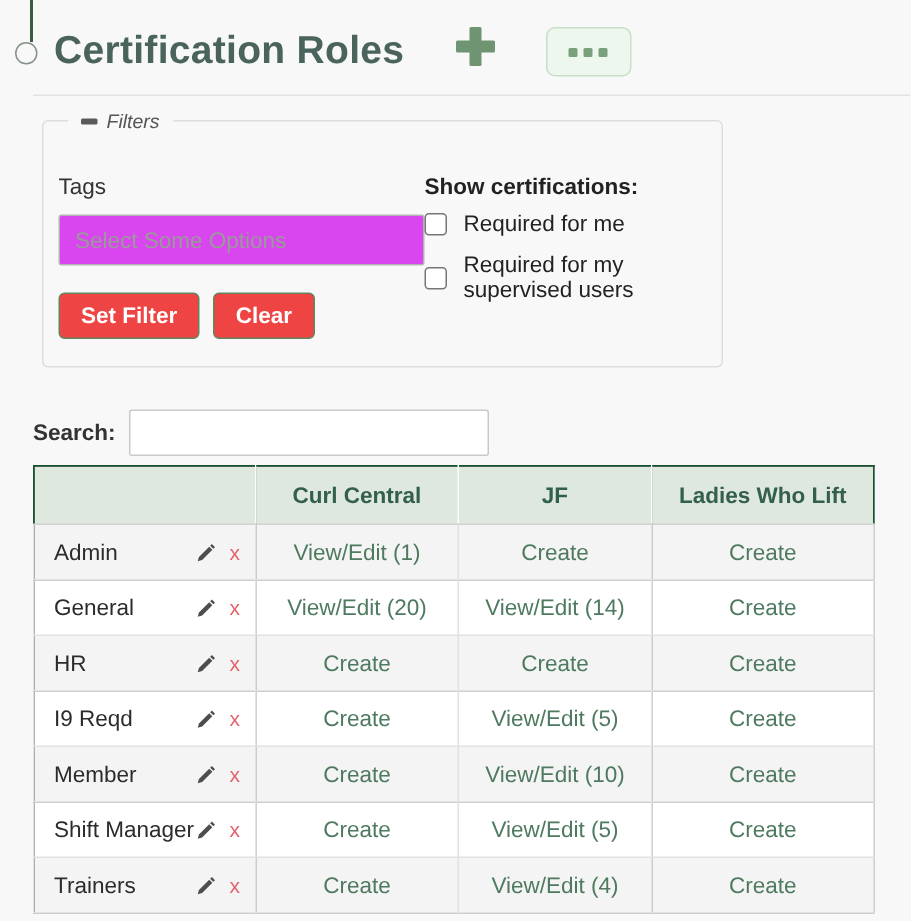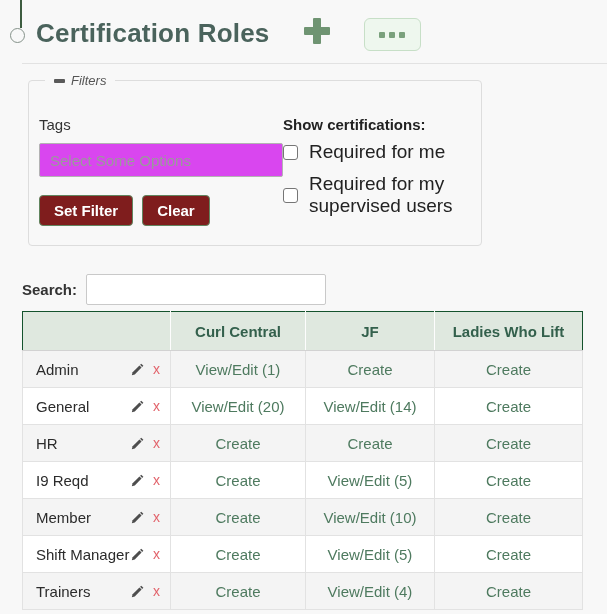--- a/index.html
+++ b/index.html
@@ -59,33 +59,33 @@
   .filters-left { width:270px; padding-left:0; }
   .tags-label { font-size:15px; color:#333; display:block; margin-bottom:10px; }
   .tags-input {
     width:244px; height:34px; border:1px solid #b3b3b3; border-radius:2px;
     background:#d946ef; font-size:15px; padding:0 10px; color:#333;
     font-family:"Liberation Sans", sans-serif;
   }
   .tags-input::placeholder { color:#9a9a9a; }
   .filter-buttons { margin-top:18px; display:flex; gap:9px; }
   .btn-green {
-    background:#7f1d1d; border:1px solid #61855f; border-radius:4px;
+    background:#ef4444; border:1px solid #61855f; border-radius:4px;
     color:#fff; font-weight:bold; font-size:15px; padding:6px 14px;
     cursor:pointer; font-family:"Liberation Sans", sans-serif;
   }
   .filters-right { padding-top:0; }
   .show-certs-label { font-size:15px; font-weight:bold; color:#222; margin-bottom:8px; }
   .checkbox-row { display:flex; align-items:center; gap:11px; margin-bottom:10px; }
   .checkbox-row input[type="checkbox"] {
     appearance:none; -webkit-appearance:none;
     width:15px; height:15px; border:1px solid #767676; border-radius:3px;
     background:#fff; cursor:pointer; flex:0 0 auto;
   }
-  .checkbox-row label { font-size:19px; color:#222; cursor:pointer; }
+  .checkbox-row label { font-size:15px; color:#222; cursor:pointer; }
   
   .search-row { display:flex; align-items:center; margin:28px 0 0 22px; gap:9px; }
   .search-label { font-size:15px; color:#333;font-weight:bold; }
   .search-input {
     width:240px; height:31px; border:1px solid #c9c9c9; border-radius:2px;
     background:#fff; font-size:15px; padding:0 8px;
     font-family:"Liberation Sans", sans-serif;
   }
   
   table.roles-table {

